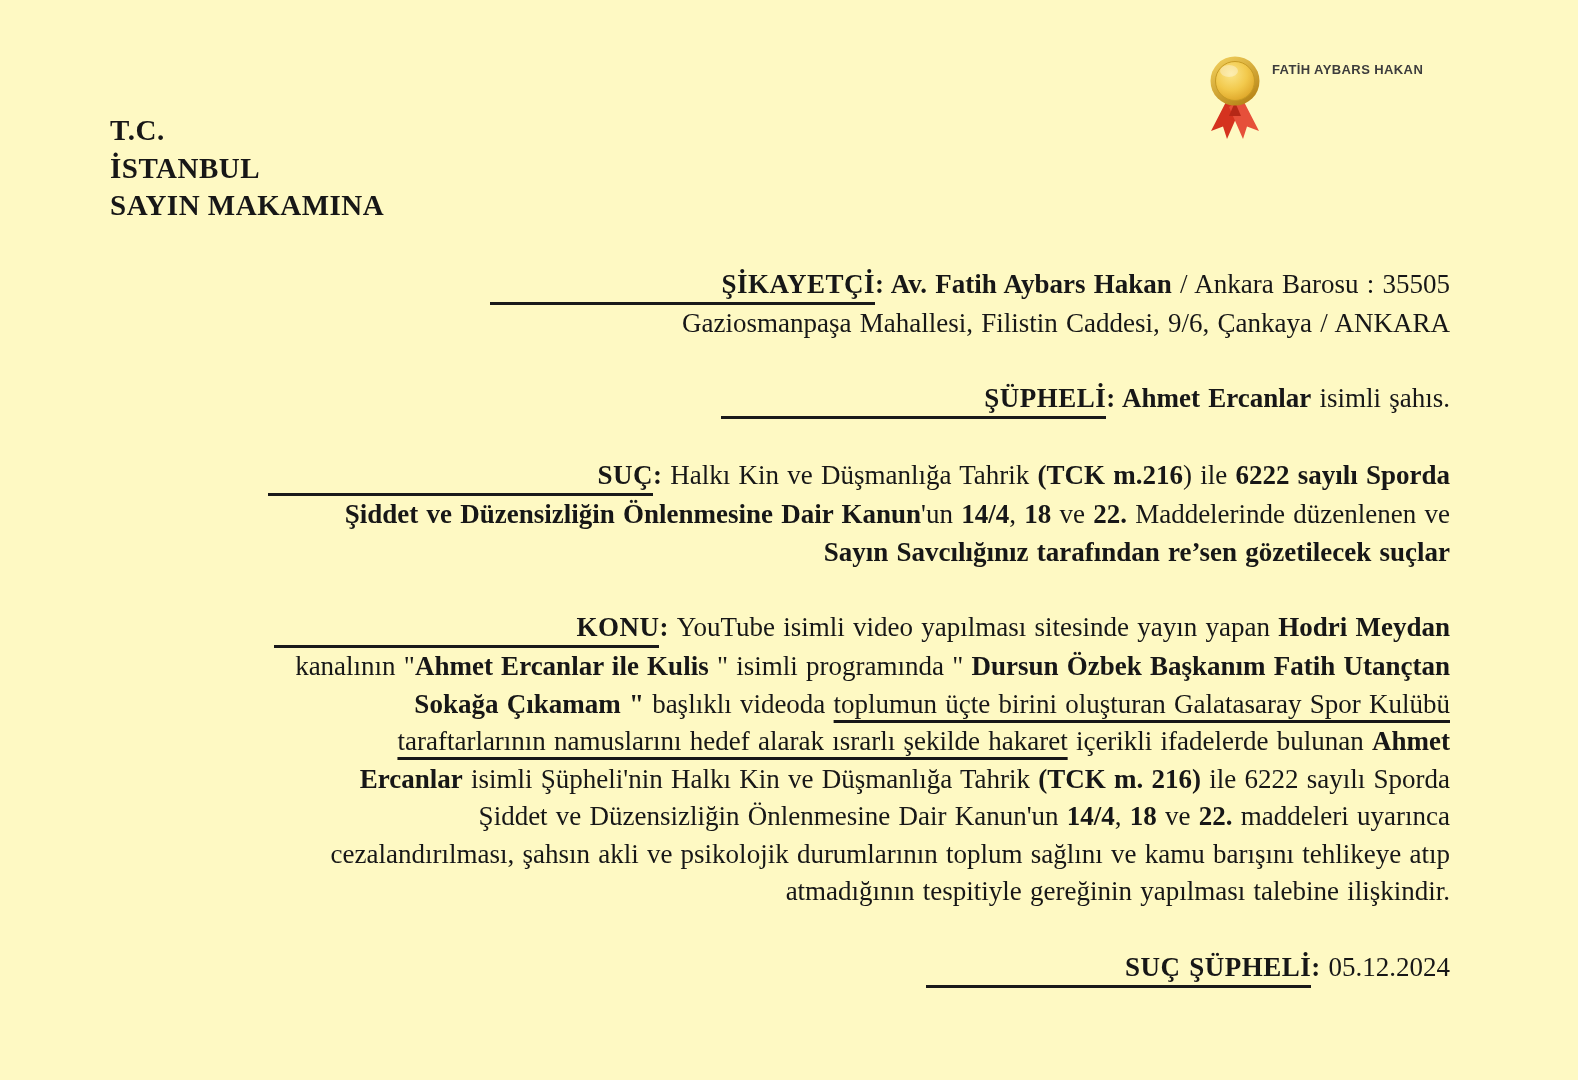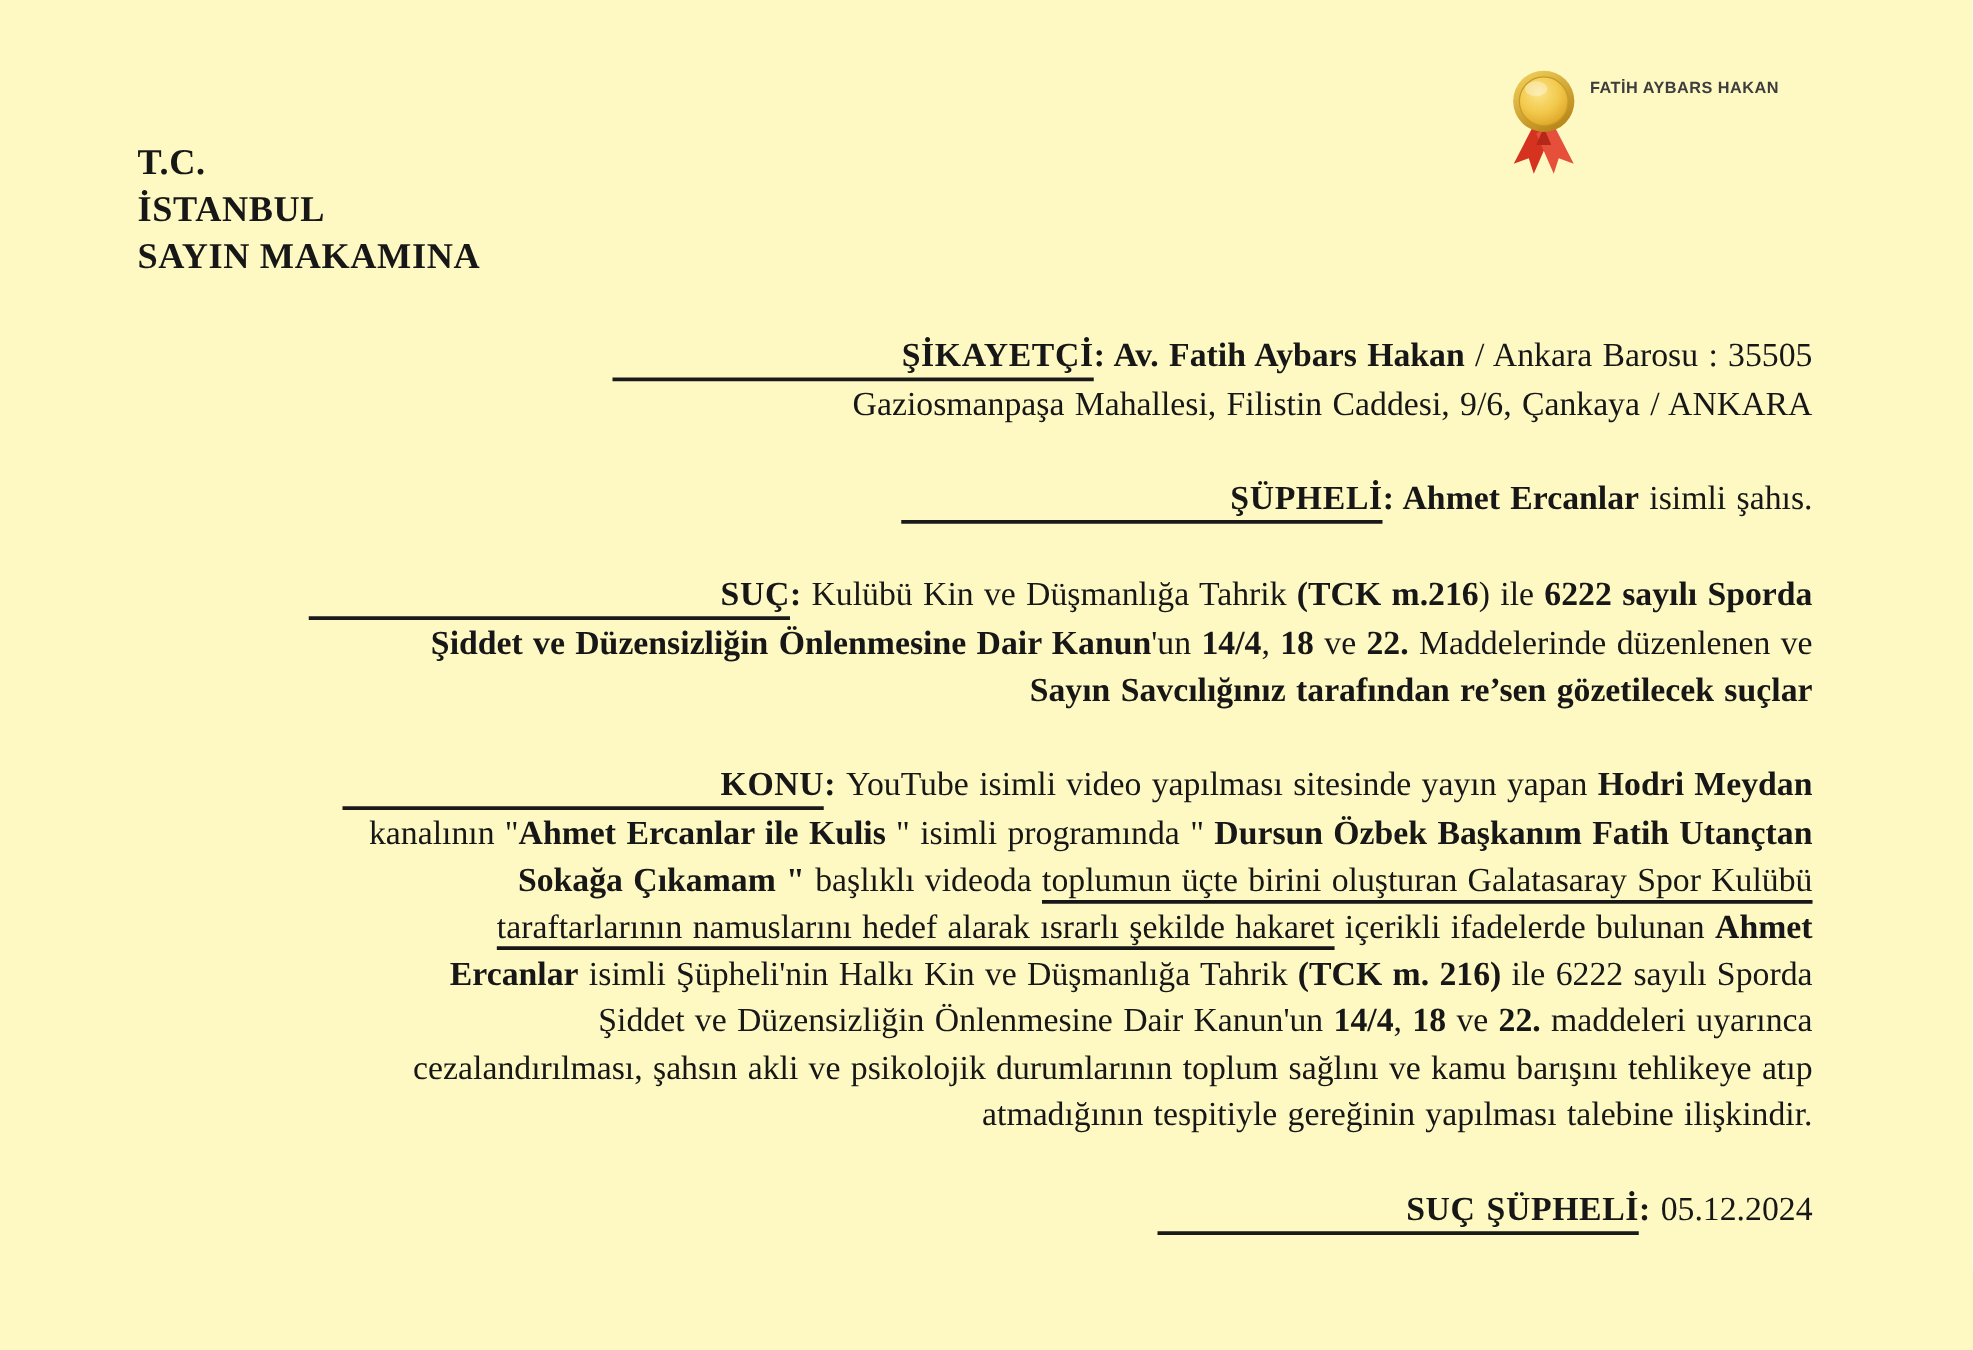--- a/index.html
+++ b/index.html
@@ -110,21 +110,21 @@
 
   <div class="content">
       <div class="section">
         <div class="line"><span class="label-box">ŞİKAYETÇİ</span><span class="b ">: </span><span class="b ">Av. Fatih Aybars Hakan</span><span class=""> / Ankara Barosu : 35505</span></div>
         <div class="line"><span class="">Gaziosmanpaşa Mahallesi, Filistin Caddesi, 9/6, Çankaya / ANKARA</span></div>
       </div>
       <div class="section">
         <div class="line"><span class="label-box">ŞÜPHELİ</span><span class="b ">: </span><span class="b ">Ahmet Ercanlar</span><span class=""> isimli şahıs.</span></div>
       </div>
       <div class="section">
-        <div class="line"><span class="label-box">SUÇ</span><span class="b ">: </span><span class="">Kulübü Kin ve Düşmanlığa Tahrik </span><span class="b ">(TCK m.216</span><span class="">) ile </span><span class="b ">6222 sayılı Sporda</span></div>
+        <div class="line"><span class="label-box">SUÇ</span><span class="b ">: </span><span class="">Halkı Kin ve Düşmanlığa Tahrik </span><span class="b ">(TCK m.216</span><span class="">) ile </span><span class="b ">6222 sayılı Sporda</span></div>
         <div class="line"><span class="b ">Şiddet ve Düzensizliğin Önlenmesine Dair Kanun</span><span class="">'un </span><span class="b ">14/4</span><span class="">, </span><span class="b ">18</span><span class=""> ve </span><span class="b ">22.</span><span class=""> Maddelerinde düzenlenen ve</span></div>
         <div class="line"><span class="b ">Sayın Savcılığınız tarafından re’sen gözetilecek suçlar</span></div>
       </div>
       <div class="section">
         <div class="line"><span class="label-box">KONU</span><span class="b ">: </span><span class="">YouTube isimli video yapılması sitesinde yayın yapan </span><span class="b ">Hodri Meydan</span></div>
         <div class="line"><span class="">kanalının "</span><span class="b ">Ahmet Ercanlar ile Kulis</span><span class=""> " isimli programında " </span><span class="b ">Dursun Özbek Başkanım Fatih Utançtan</span></div>
         <div class="line"><span class="b ">Sokağa Çıkamam "</span><span class=""> başlıklı videoda </span><span class="u">toplumun üçte birini oluşturan Galatasaray Spor Kulübü</span></div>
         <div class="line"><span class="u">taraftarlarının namuslarını hedef alarak ısrarlı şekilde hakaret</span><span class=""> içerikli ifadelerde bulunan </span><span class="b ">Ahmet</span></div>
         <div class="line"><span class="b ">Ercanlar</span><span class=""> isimli Şüpheli'nin Halkı Kin ve Düşmanlığa Tahrik </span><span class="b ">(TCK m. 216)</span><span class=""> ile 6222 sayılı Sporda</span></div>
         <div class="line"><span class="">Şiddet ve Düzensizliğin Önlenmesine Dair Kanun'un </span><span class="b ">14/4</span><span class="">, </span><span class="b ">18</span><span class=""> ve </span><span class="b ">22.</span><span class=""> maddeleri uyarınca</span></div>

